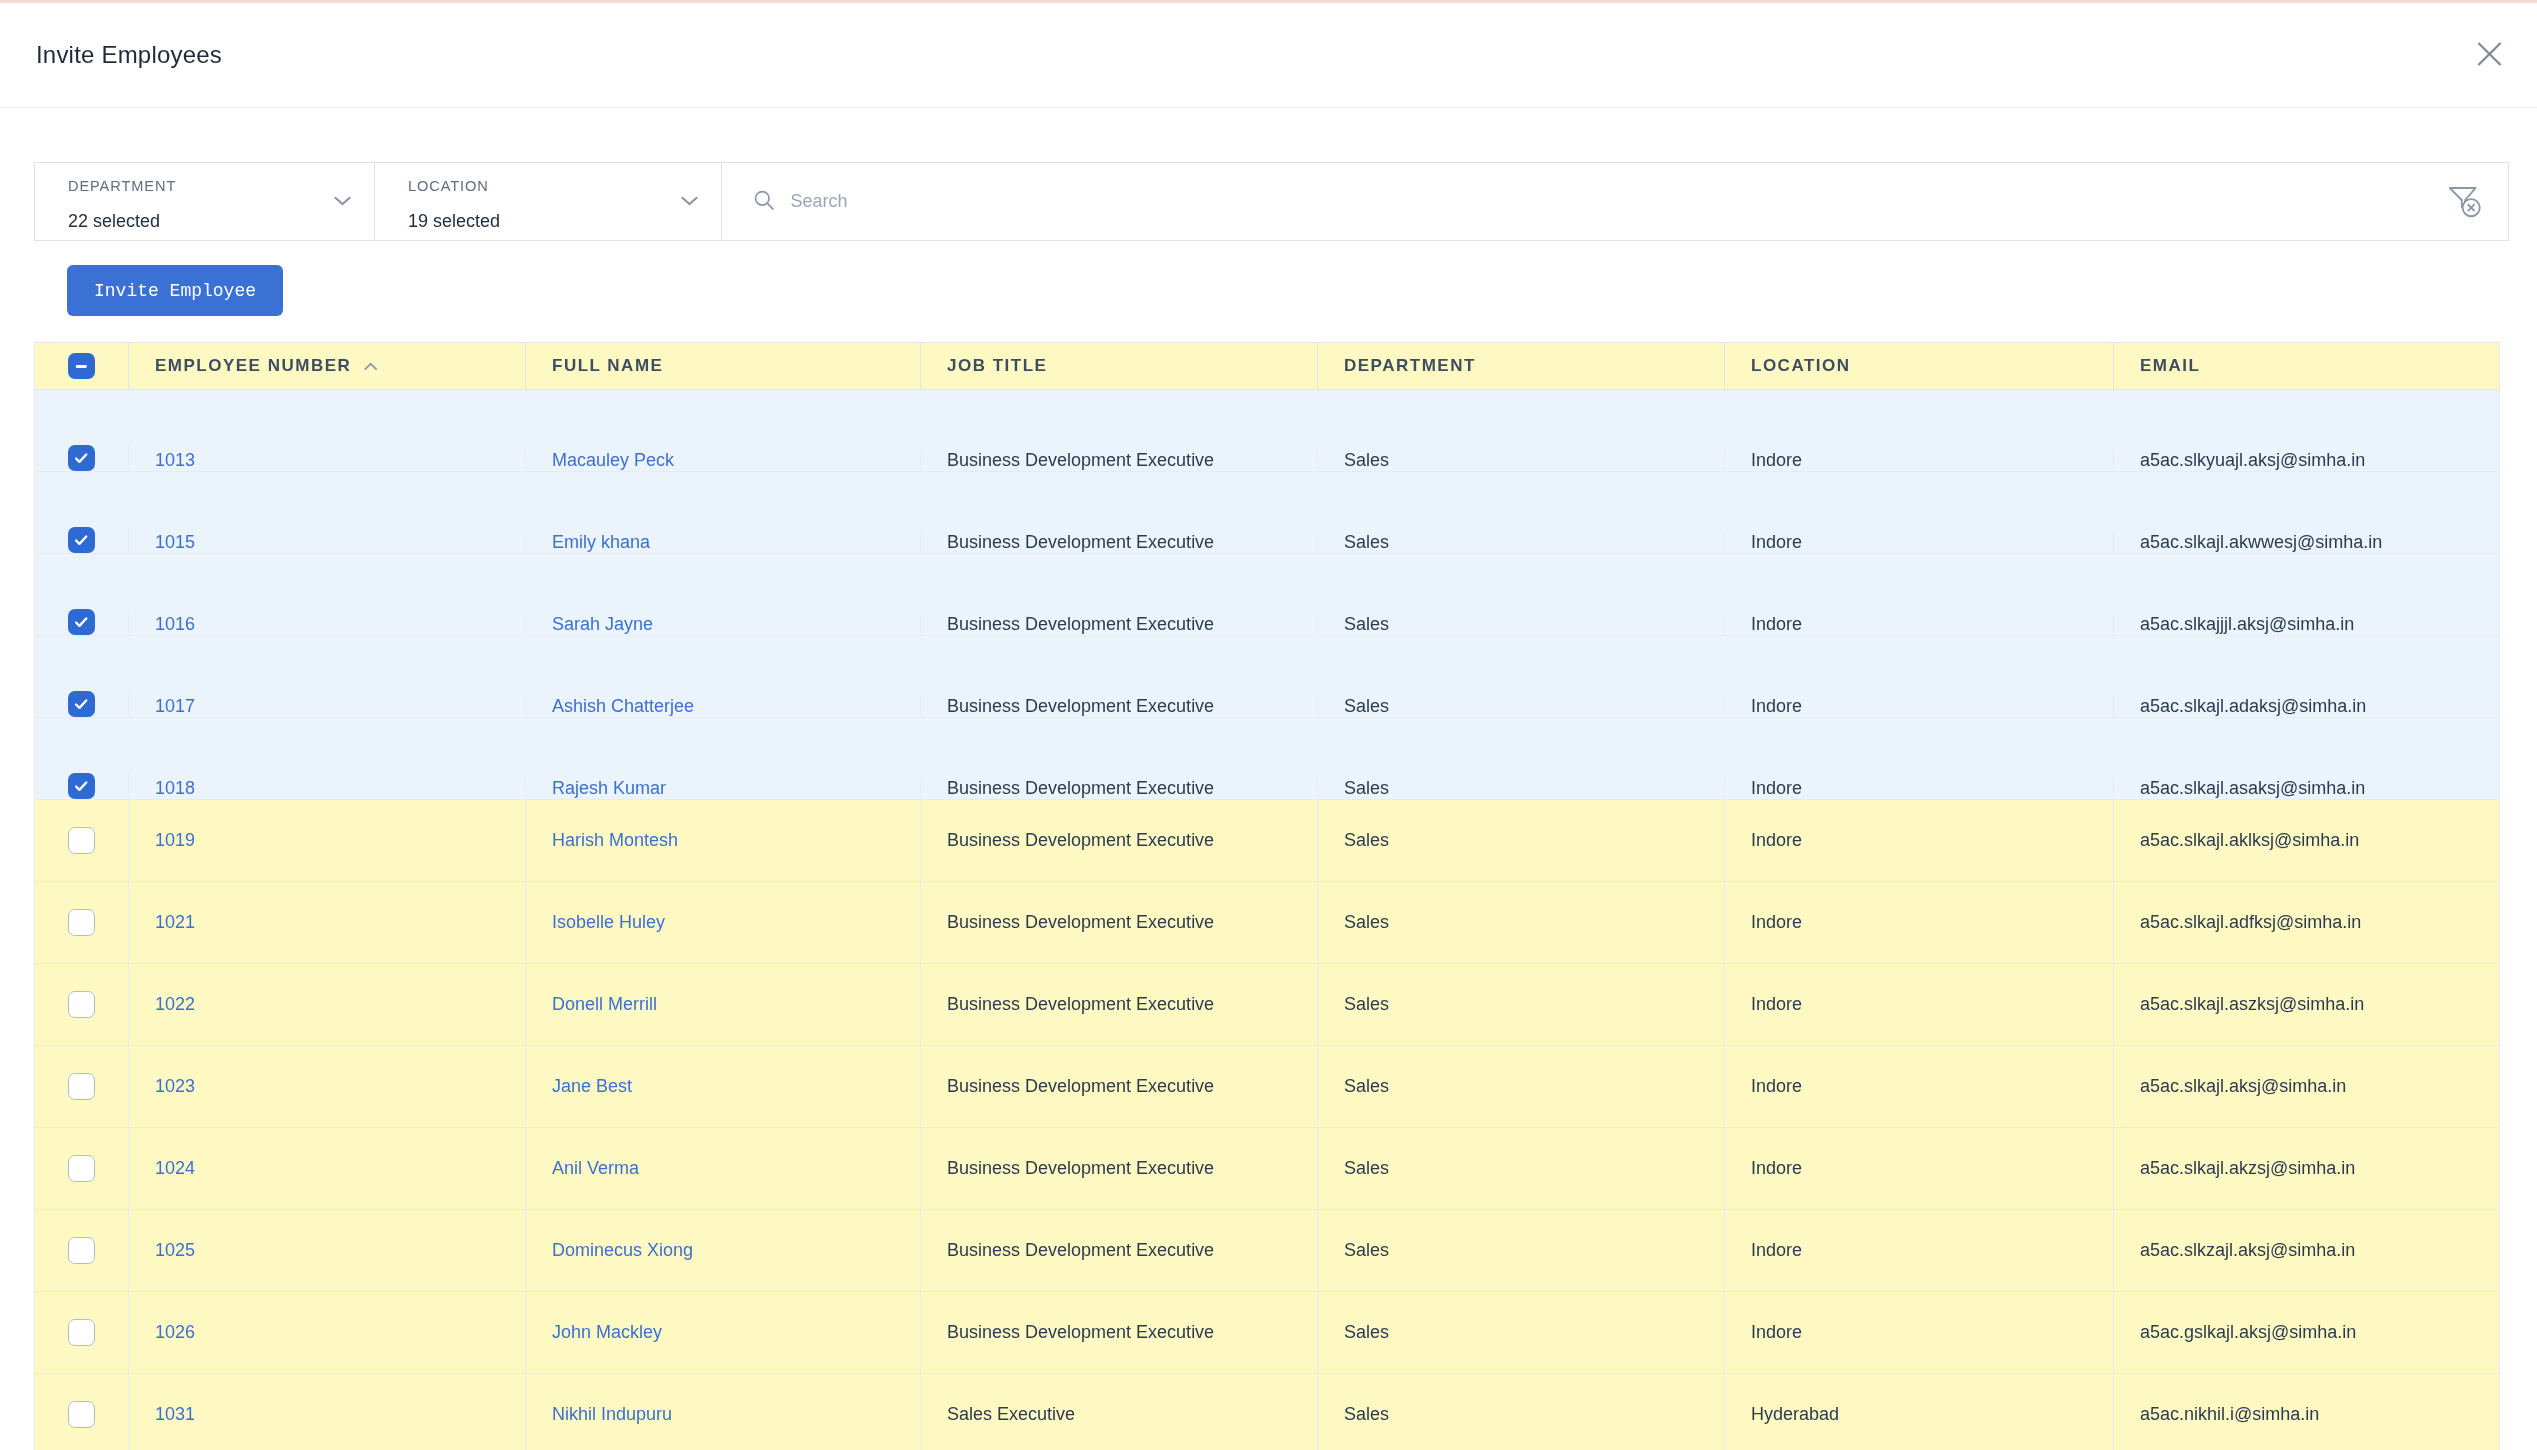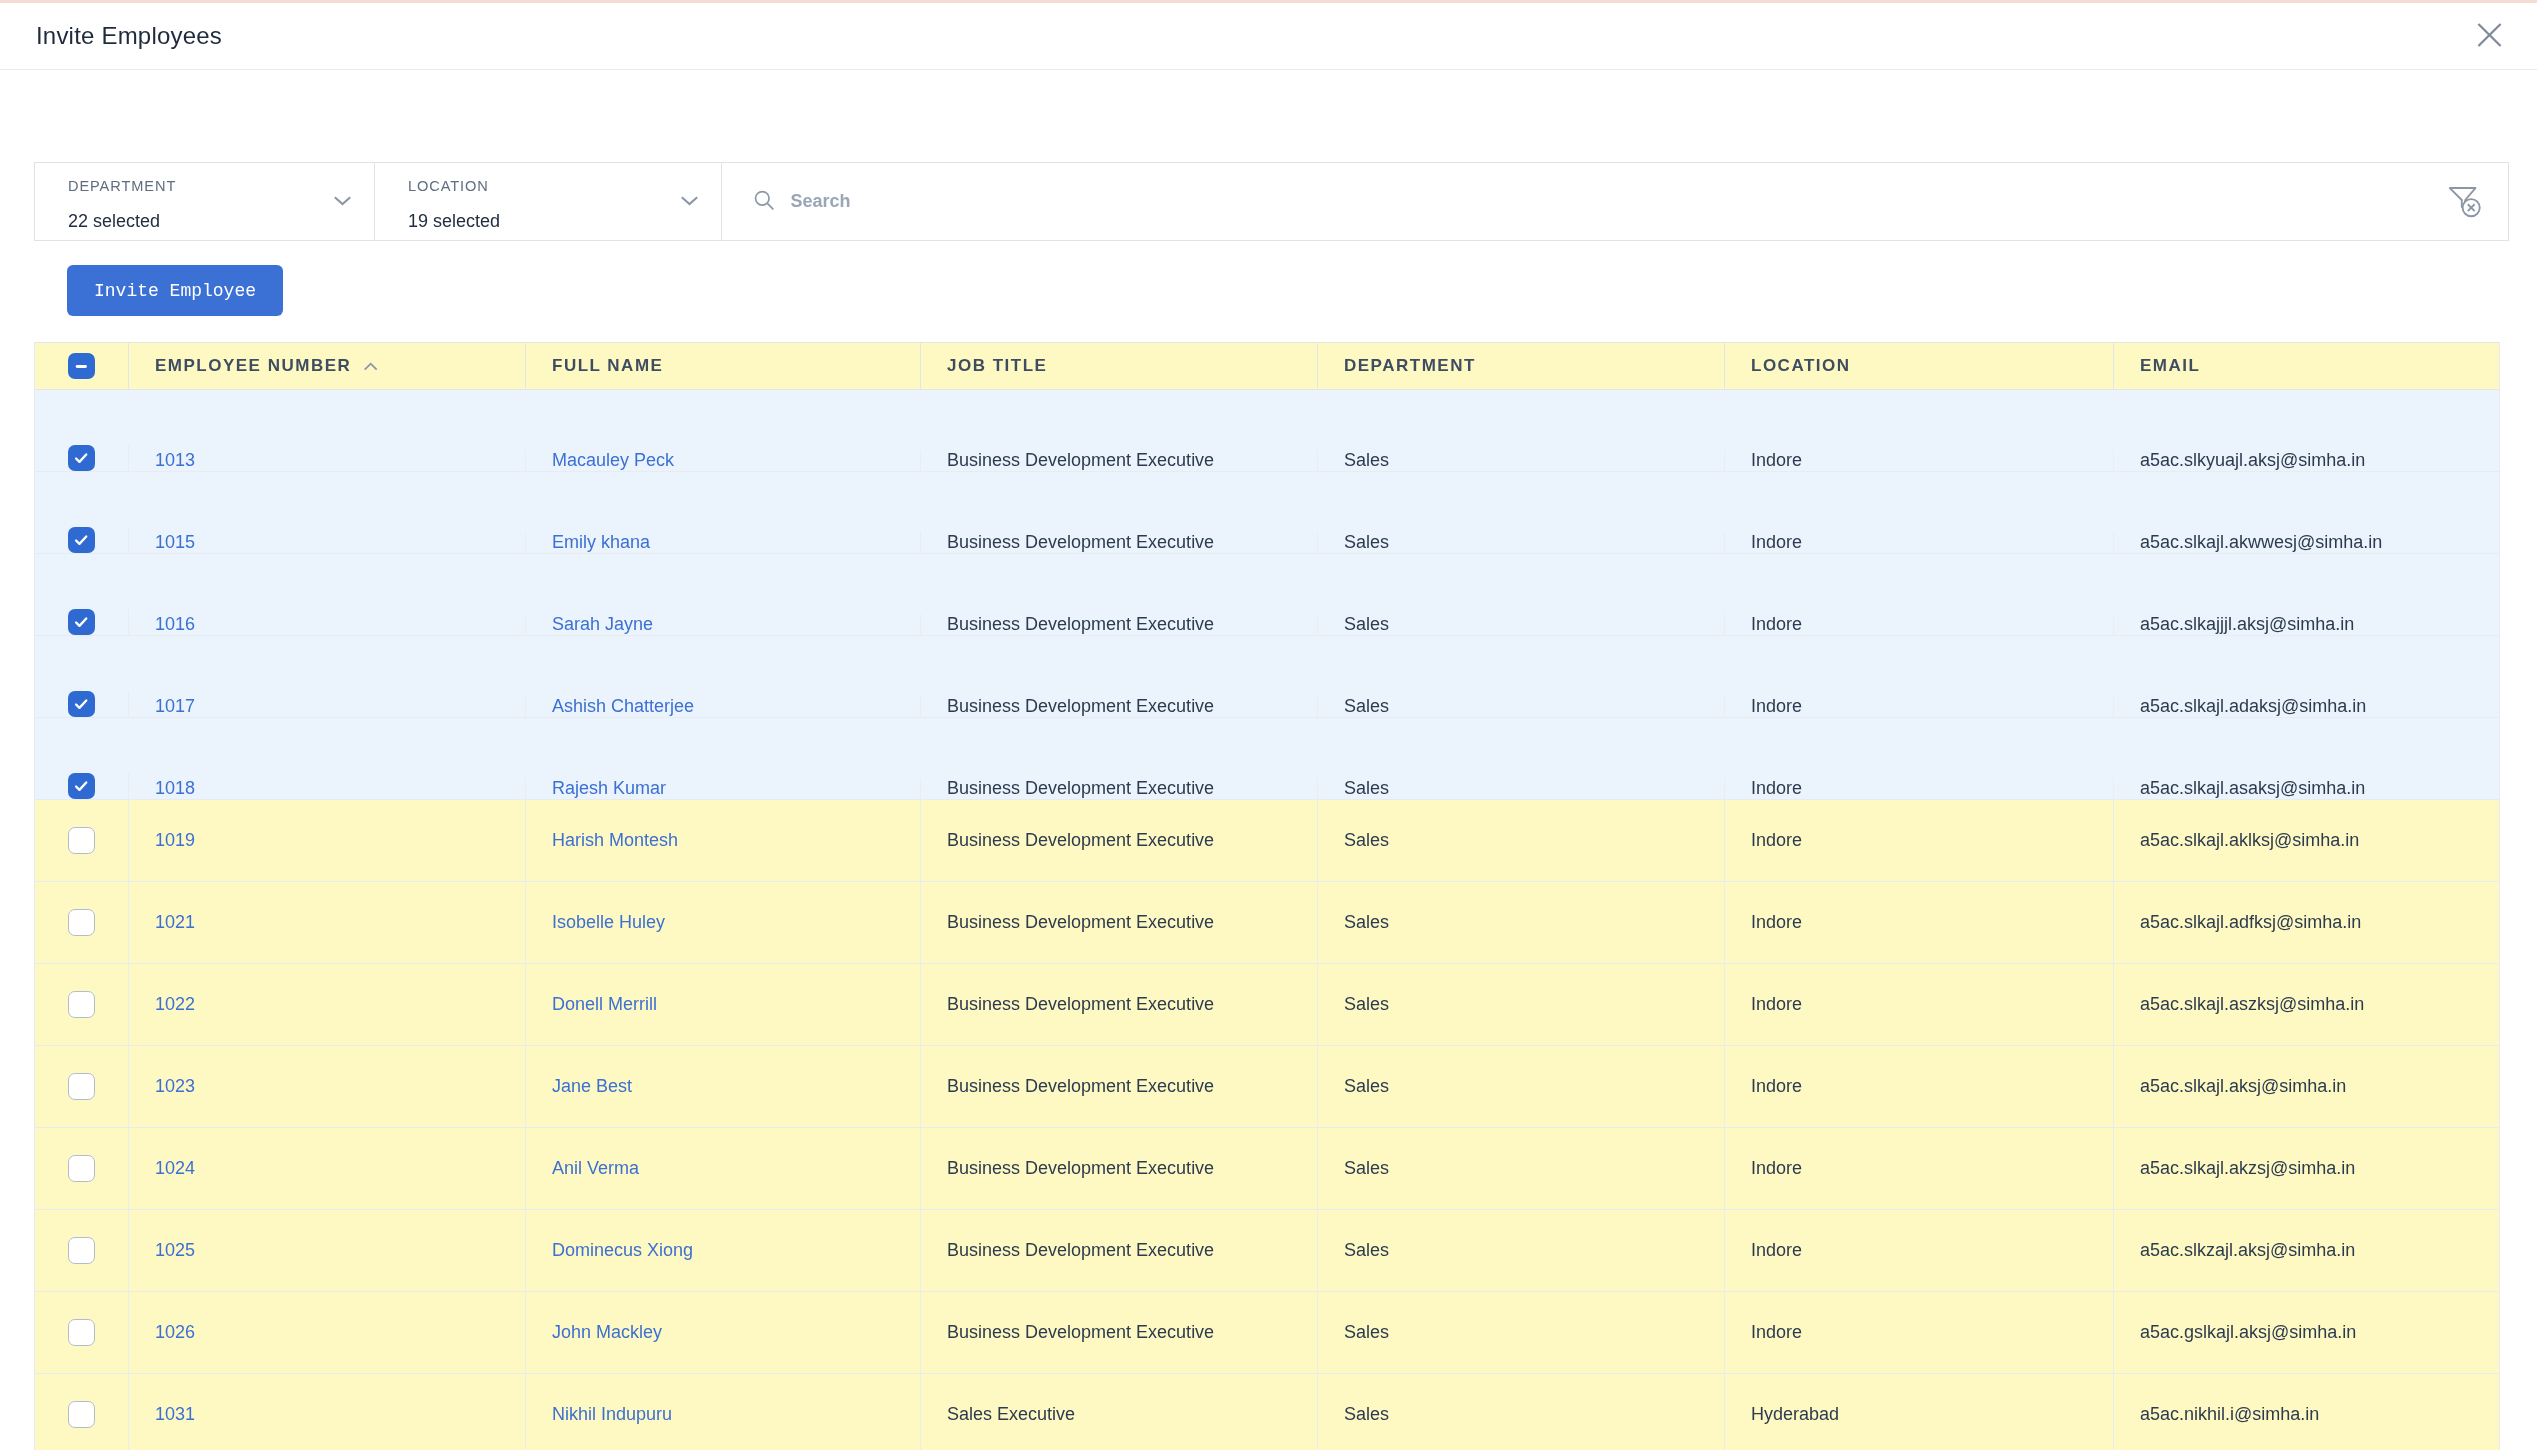--- a/index.html
+++ b/index.html
@@ -1,34 +1,34 @@
 <!DOCTYPE html>
 <html style="font-size:13.7px"><head>
 <meta charset="utf-8">
 <style>
   * { margin:0; padding:0; box-sizing:border-box; }
   body { font-family:"Liberation Sans","DejaVu Sans",sans-serif; background:#fff; }
   #app { position:relative; width:2538px; height:1451px; background:#fff; overflow:hidden; }
 
   .top-strip { position:absolute; top:0; left:0; width:100%; height:3.4px; background:#f5dcd4; }
 
-  .page-header { position:absolute; top:3.4px; left:0; width:100%; height:67px; border-bottom:0.9px solid #e7eaee; background:#fff; }
+  .page-header { position:absolute; top:3.4px; left:0; width:100%; height:105px; border-bottom:0.9px solid #e7eaee; background:#fff; }
   .page-title { position:absolute; left:36px; top:50%; transform:translateY(-50%); font-size:24px; font-weight:500; color:#1f2b3d; letter-spacing:0.2px; }
   .close-btn { position:absolute; right:26px; top:50%; transform:translateY(-50%); width:45px; height:45px; display:flex; align-items:center; justify-content:center; cursor:pointer; background:none; border:none; }
 
   .filter-bar { position:absolute; left:34px; top:162px; width:2475px; height:79px; border:0.9px solid #dfe3e8; display:flex; background:#fff; }
   .filter-cell { position:relative; height:100%; border-right:0.9px solid #dfe3e8; padding:14.6px 0 0 33px; cursor:pointer; }
   .filter-cell.dep { width:340px; }
   .filter-cell.loc { width:347px; }
   .filter-label { font-size:14.6px; color:#5f6d7e; letter-spacing:0.9px; }
   .filter-value { font-size:18px; color:#222f41; margin-top:17px; }
   .chev { position:absolute; right:22px; top:50%; transform:translateY(-50%); }
 
   .search-cell { flex:1; position:relative; display:flex; align-items:center; padding-left:31px; }
-  .search-input { flex:1; border:none; outline:none; font-size:18px; color:#223041; margin-left:15.4px; margin-right:103px; background:transparent;font-weight:bold; }
+  .search-input { flex:1; border:none; outline:none; font-size:18px; color:#223041; margin-left:15.4px; margin-right:103px; background:transparent; }
   .search-input::placeholder { color:#9aa6b6; }
   .clear-filter-btn { position:absolute; right:22px; top:50%; transform:translateY(-50%); width:45px; height:45px; display:flex; align-items:center; justify-content:center; background:none; border:none; cursor:pointer; }
 
   .invite-btn { position:absolute; left:67px; top:265px; width:216px; height:51px; background:#3b70d4; color:#ffffff; font-size:18px; border:none; border-radius:6px; display:flex; align-items:center; justify-content:center; cursor:pointer; font-family:Liberation Mono, monospace; }
 
   .table { position:absolute; left:34px; top:342px; width:2466px; border-left:0.9px solid #e7ebf0; border-right:0.9px solid #e7ebf0; }
   .thead { display:flex; height:48px; background:#fef9c3; border-top:0.9px solid #e2e6ea; border-bottom:0.9px solid #e2e6ea;font-weight:bold; }
   .th { display:flex; align-items:center; padding-left:26px; font-size:17px; letter-spacing:1.5px; color:#3e4d61; border-right:0.9px solid #e2e6ea; overflow:hidden; white-space:nowrap; cursor:pointer; }
   .thead .col-check { border-right:0.9px solid #e2e6ea; }
   .sort-caret { margin-left:12px; flex:0 0 auto; }

